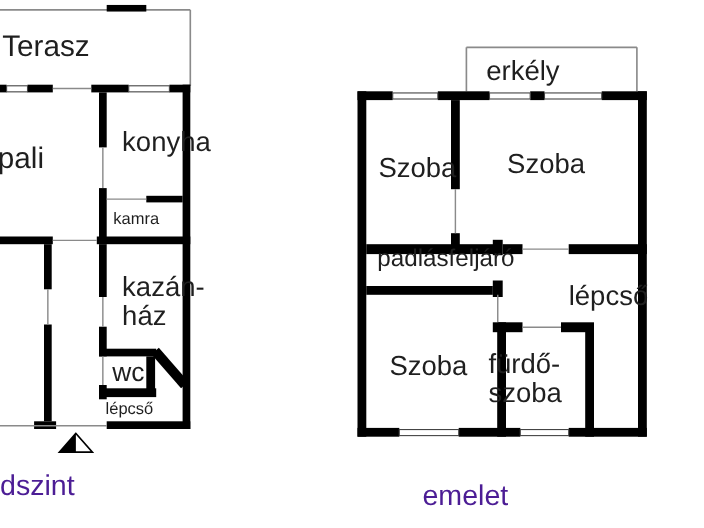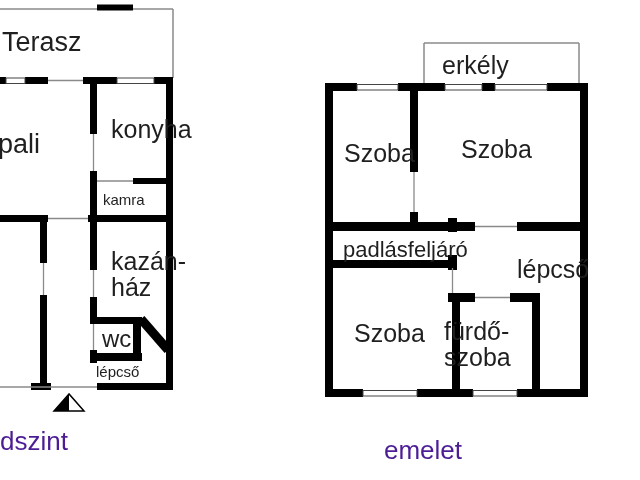--- a/index.html
+++ b/index.html
@@ -143,21 +143,21 @@
     <span>kazán-</span>
     <span>ház</span>
   </div>
   <span class="lbl f24" style="left:102px;top:326px;">wc</span>
   <span class="lbl f19" style="left:96px;top:364px;">lépcső</span>
   <span class="lbl caption" style="left:0px;top:428px;">dszint</span>
 
   <span class="lbl f25" style="left:442px;top:52px;">erkély</span>
   <span class="lbl f25" style="left:344px;top:140px;">Szoba</span>
   <span class="lbl f25" style="left:461px;top:136px;">Szoba</span>
-  <span class="lbl f22" style="left:343px;top:238px;">padlásfeljáró</span>
+  <span class="lbl f22" style="left:343px;top:223px;">padlásfeljáró</span>
   <span class="lbl f25" style="left:517px;top:256px;">lépcső</span>
   <span class="lbl f25" style="left:354px;top:320px;">Szoba</span>
   <div class="lbl f25 two-line" style="left:444px;top:318px;">
     <span>fürdő-</span>
     <span>szoba</span>
   </div>
   <span class="lbl caption" style="left:384px;top:437px;">emelet</span>
 
 </div>
 

